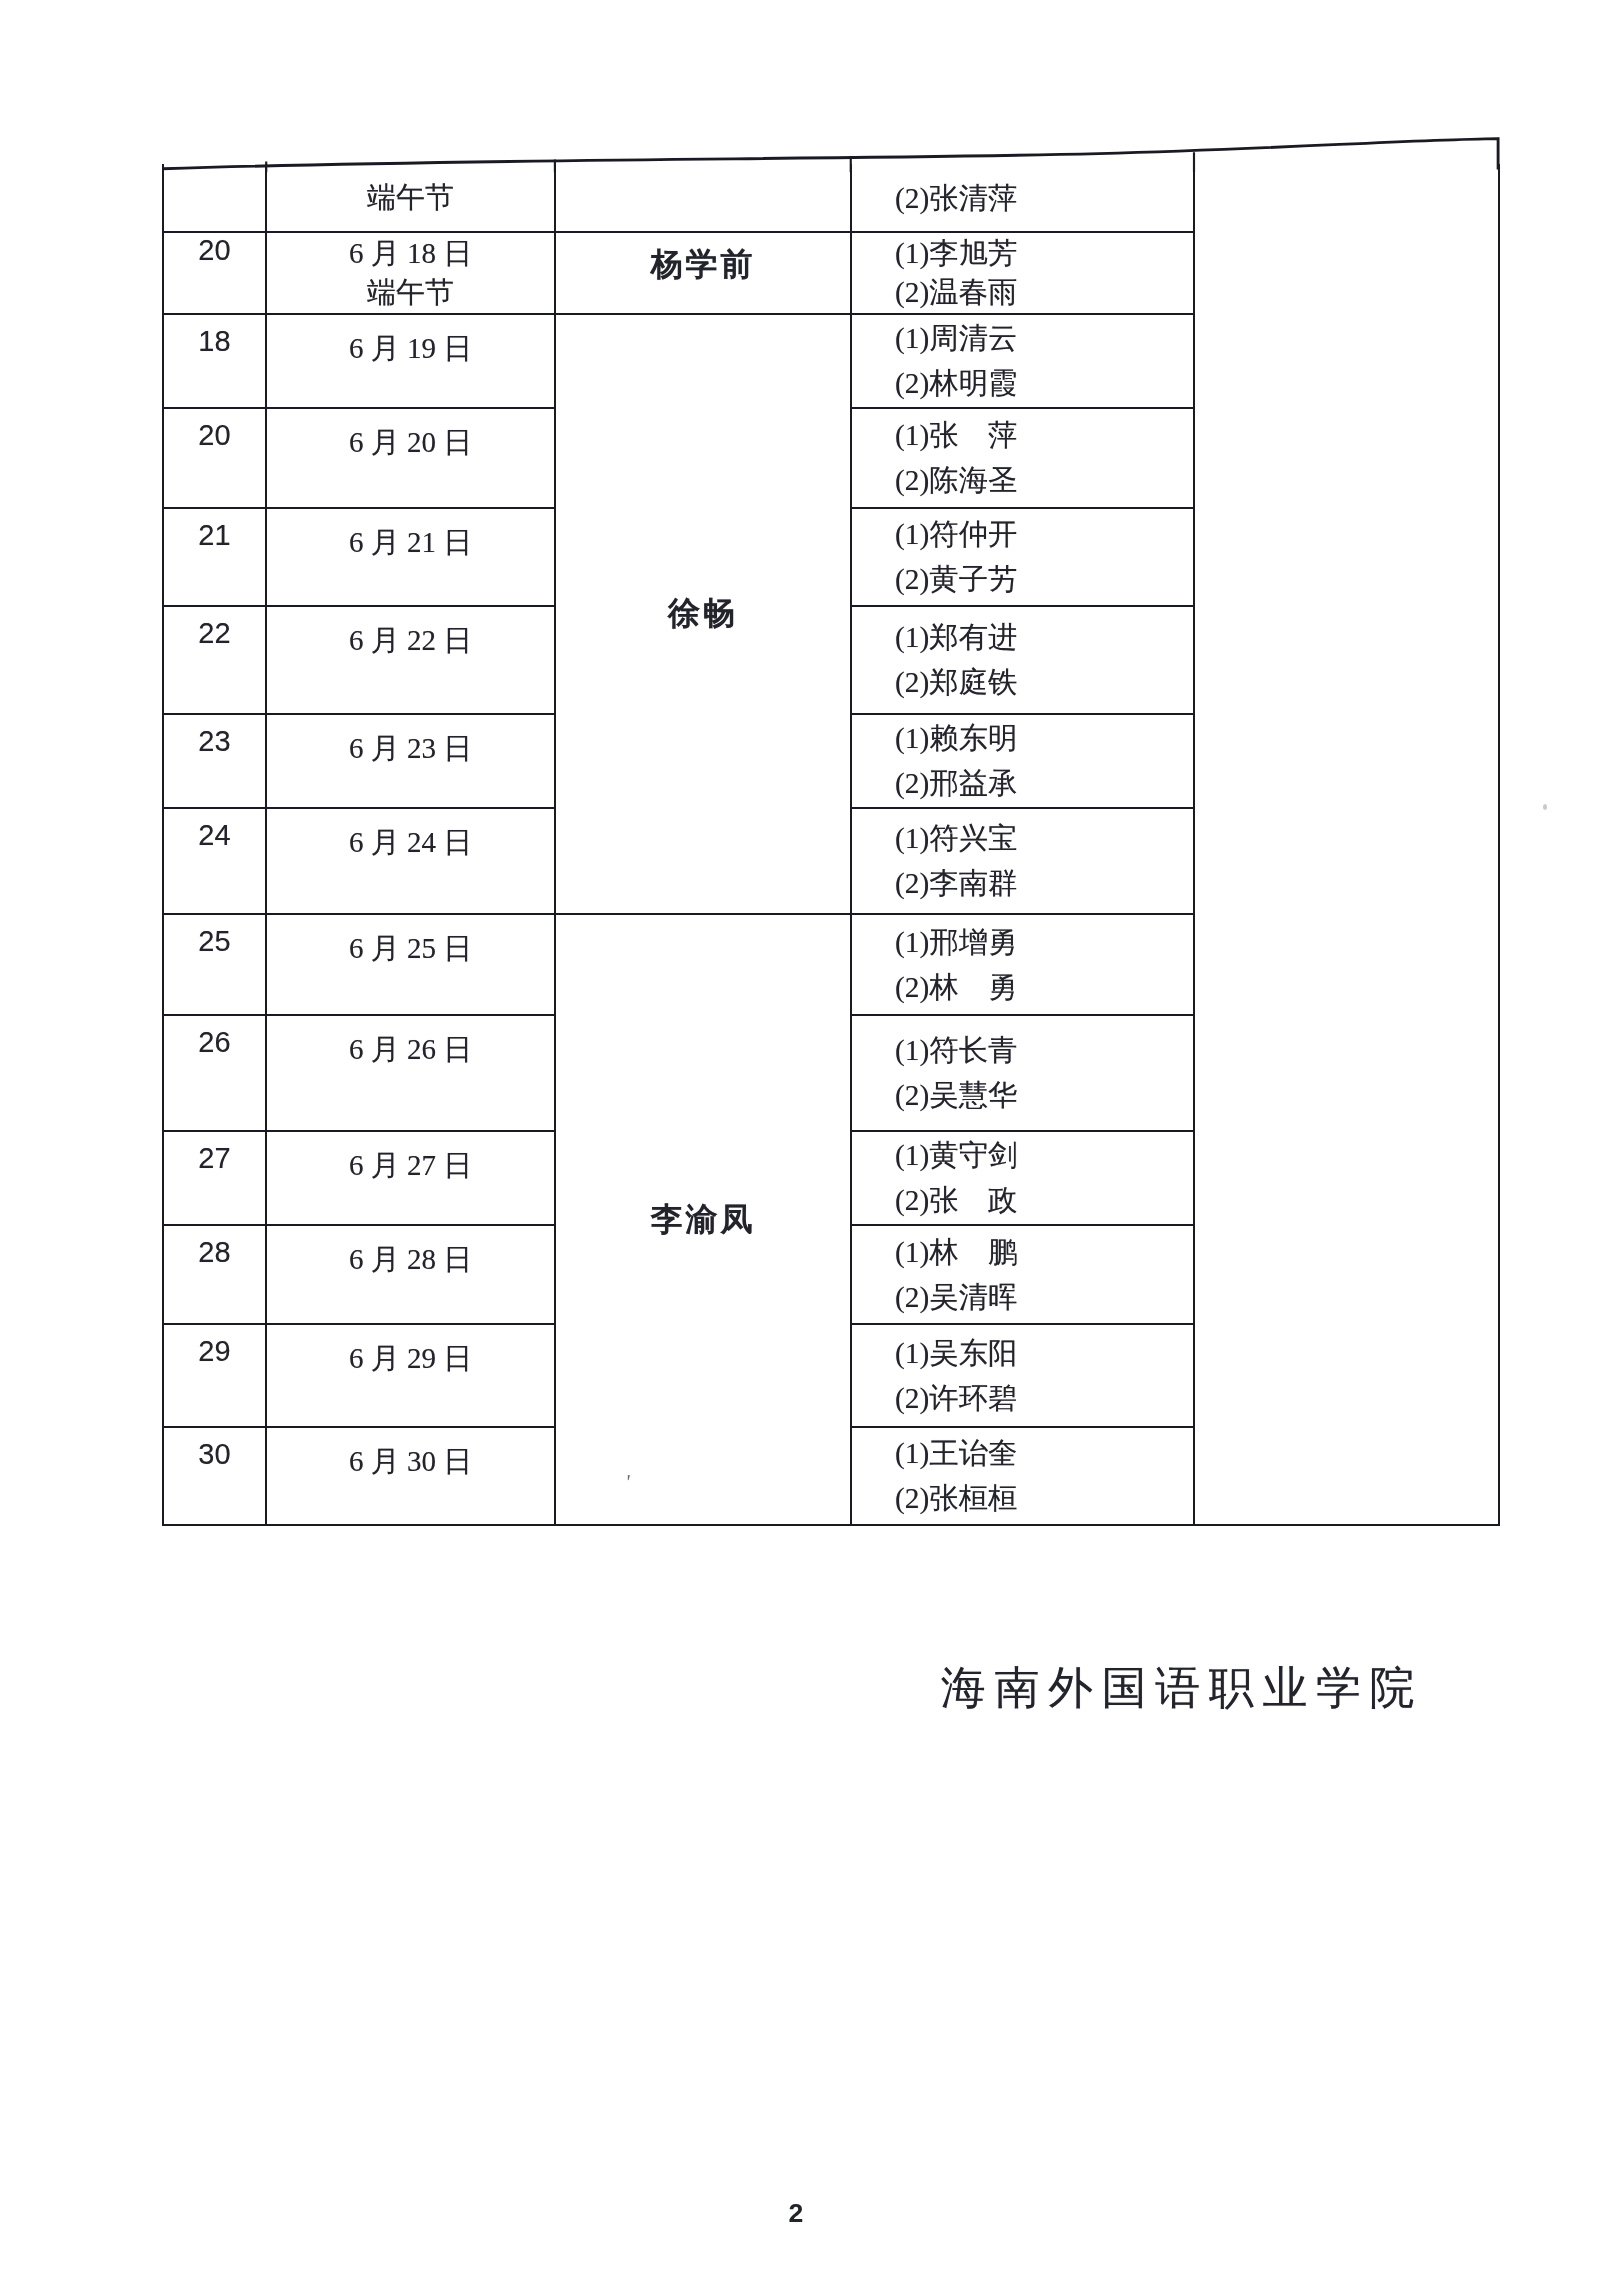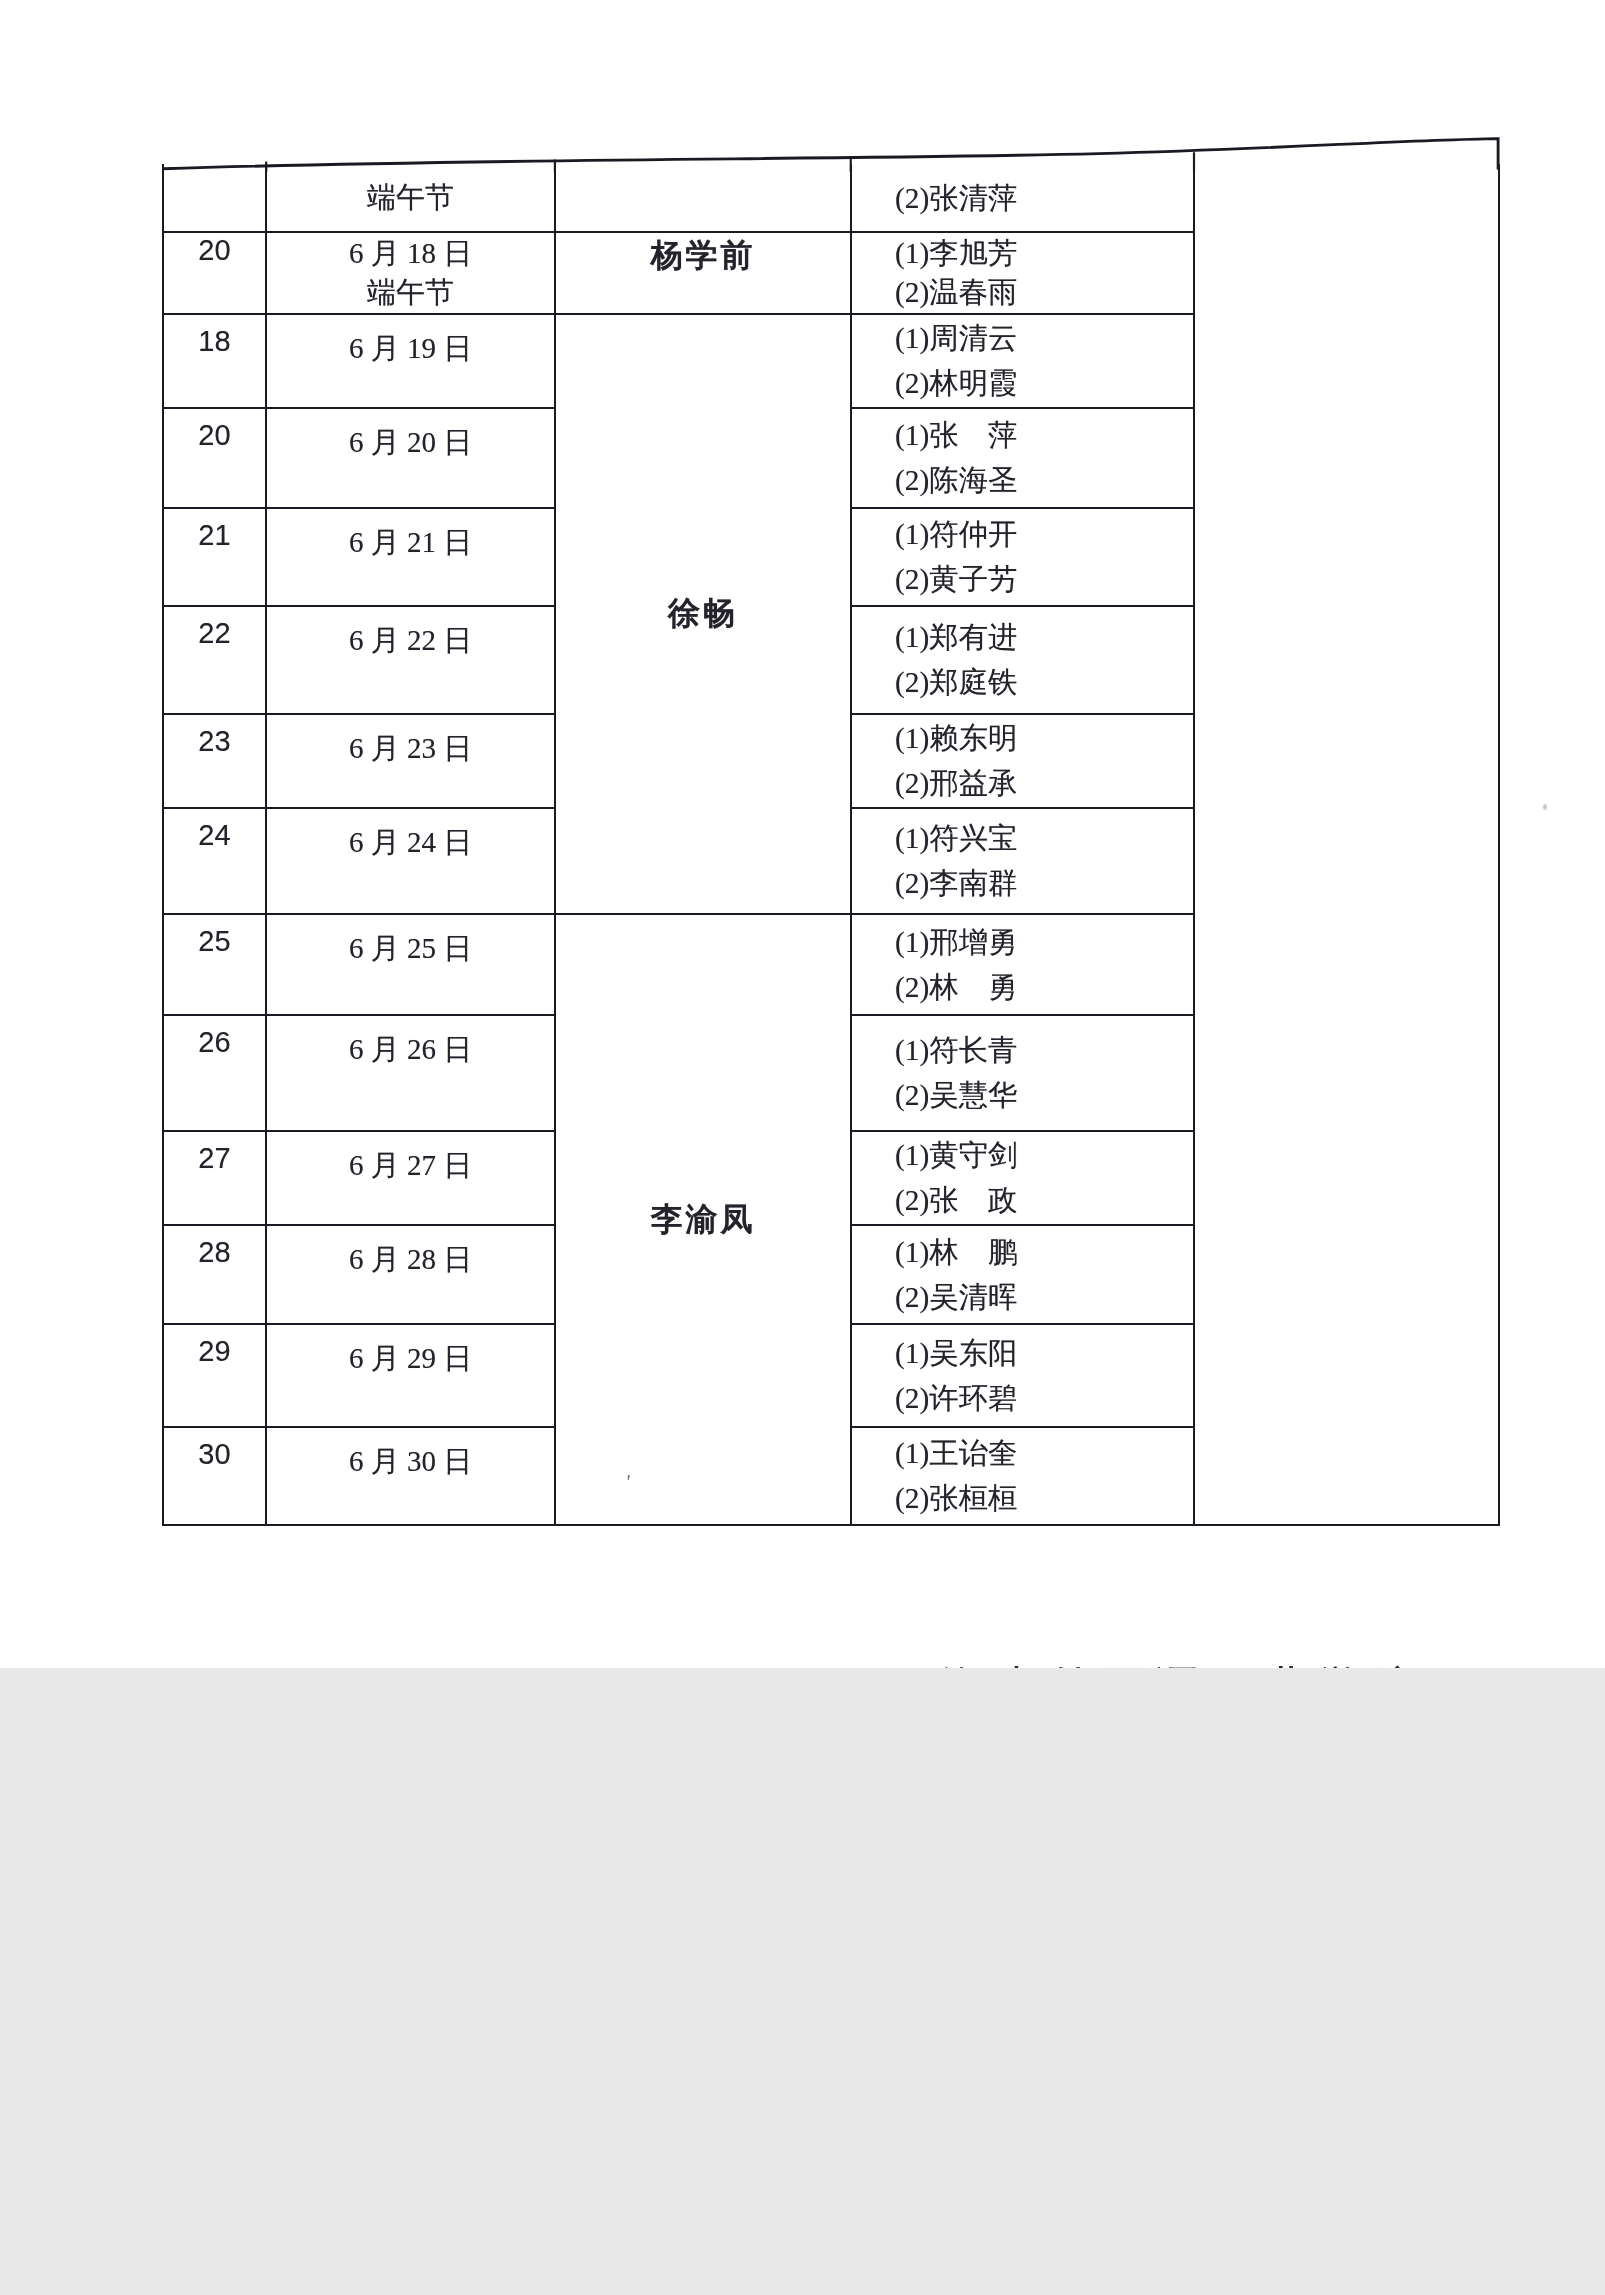--- a/index.html
+++ b/index.html
@@ -3,21 +3,21 @@
 <meta charset="utf-8">
 <style>
   :root{
     --ink:#23232b;
     --line:#1a1a22;
   }
   html,body{margin:0;padding:0;background:#e8e8e8;}
   .page{
     position:relative;
     width:1606px;
-    height:1668px;
+    height:2295px;
     background:#ffffff;
     overflow:hidden;
     font-family:"Liberation Serif","DejaVu Serif",serif;
     color:var(--ink);
     text-decoration:underline;
   }
   
   .duty-table{
     position:absolute;
     left:162px;
@@ -48,21 +48,21 @@
   }
   td.c-leader{
     text-align:center;
     font-size:32px;
     font-weight:700;
     vertical-align:middle;
     letter-spacing:2.9px;
   }
   td.c-leader.lead-top{
     vertical-align:top;
-    padding-top:4px;
+    padding-top:13px;
     line-height:36px;
   }
   td.c-names{
     font-size:29.4px;
     padding-left:43px;
     vertical-align:middle;
     line-height:45px;
   }
   tr.tight td.c-date{padding-top:0.7px;line-height:39px;}
   tr.tight td.c-num{padding-top:1.4px;}

